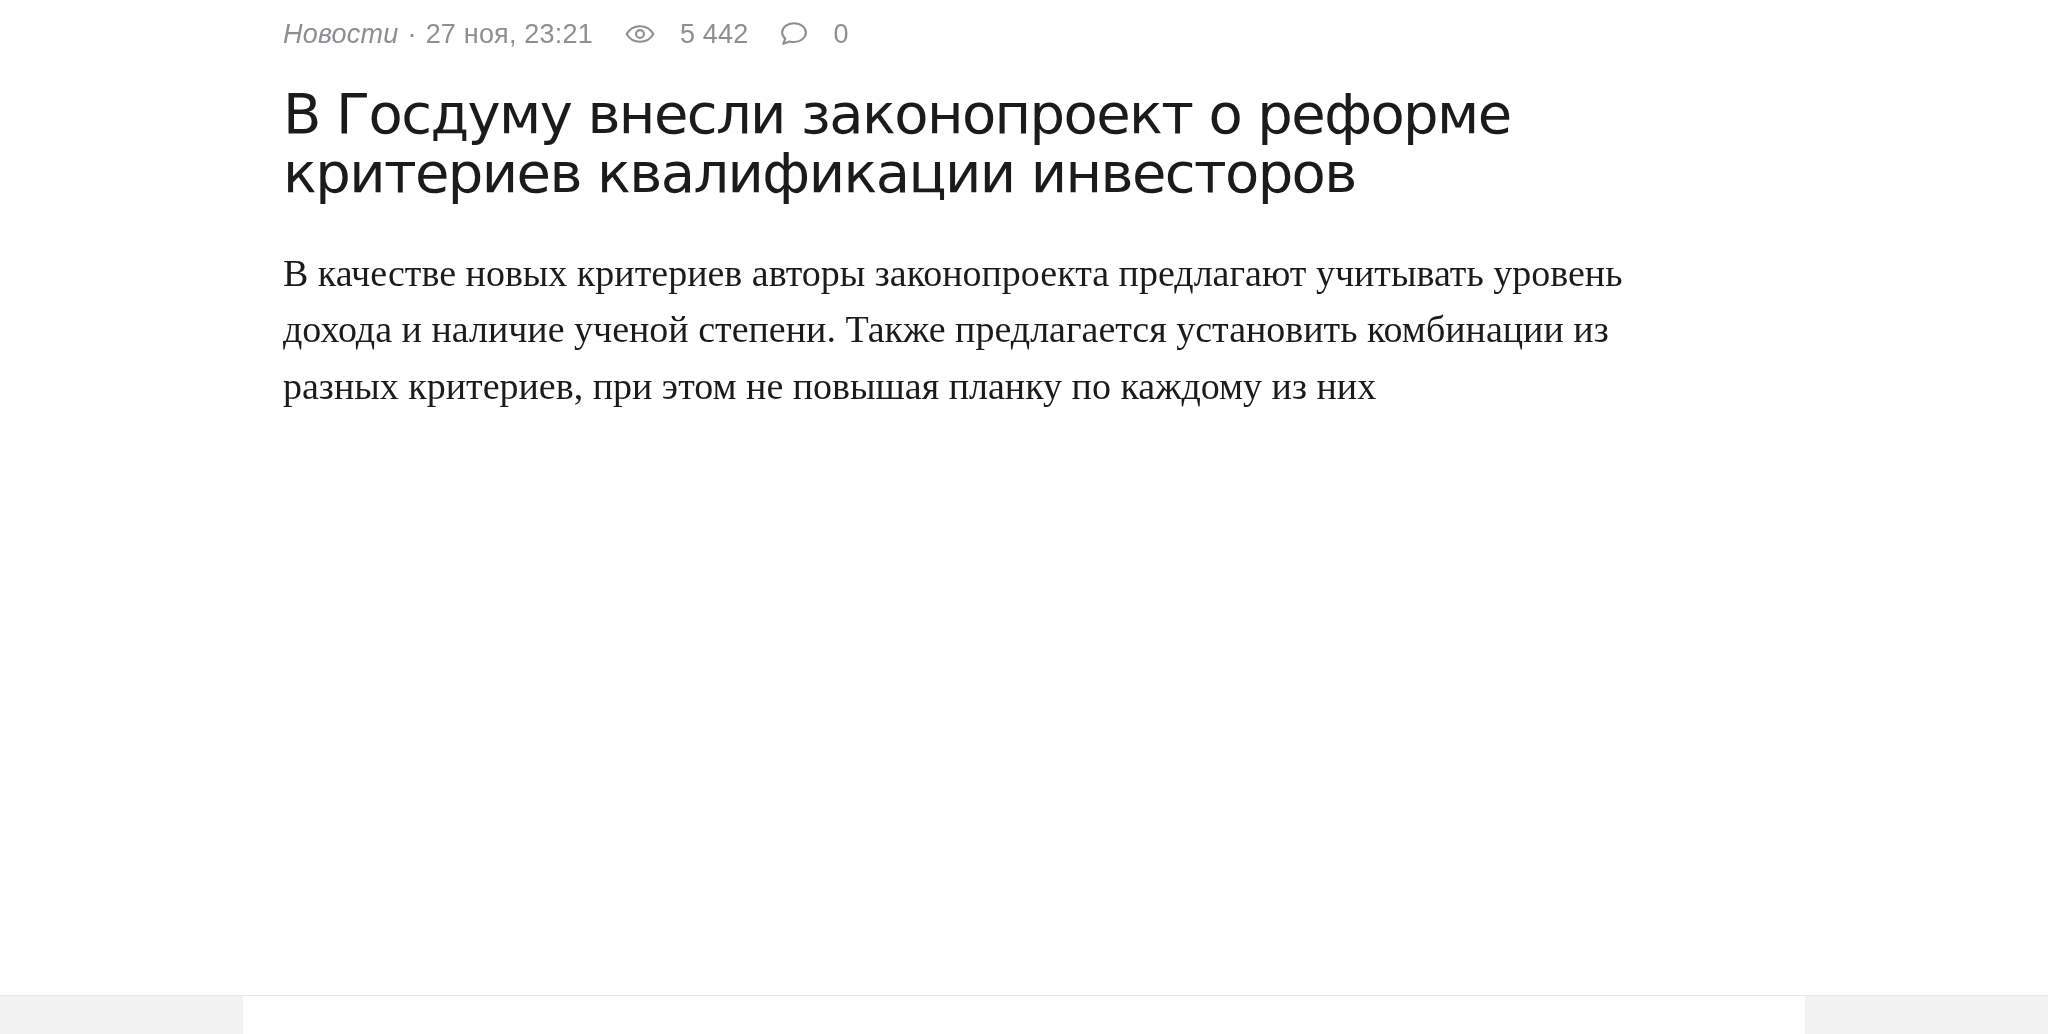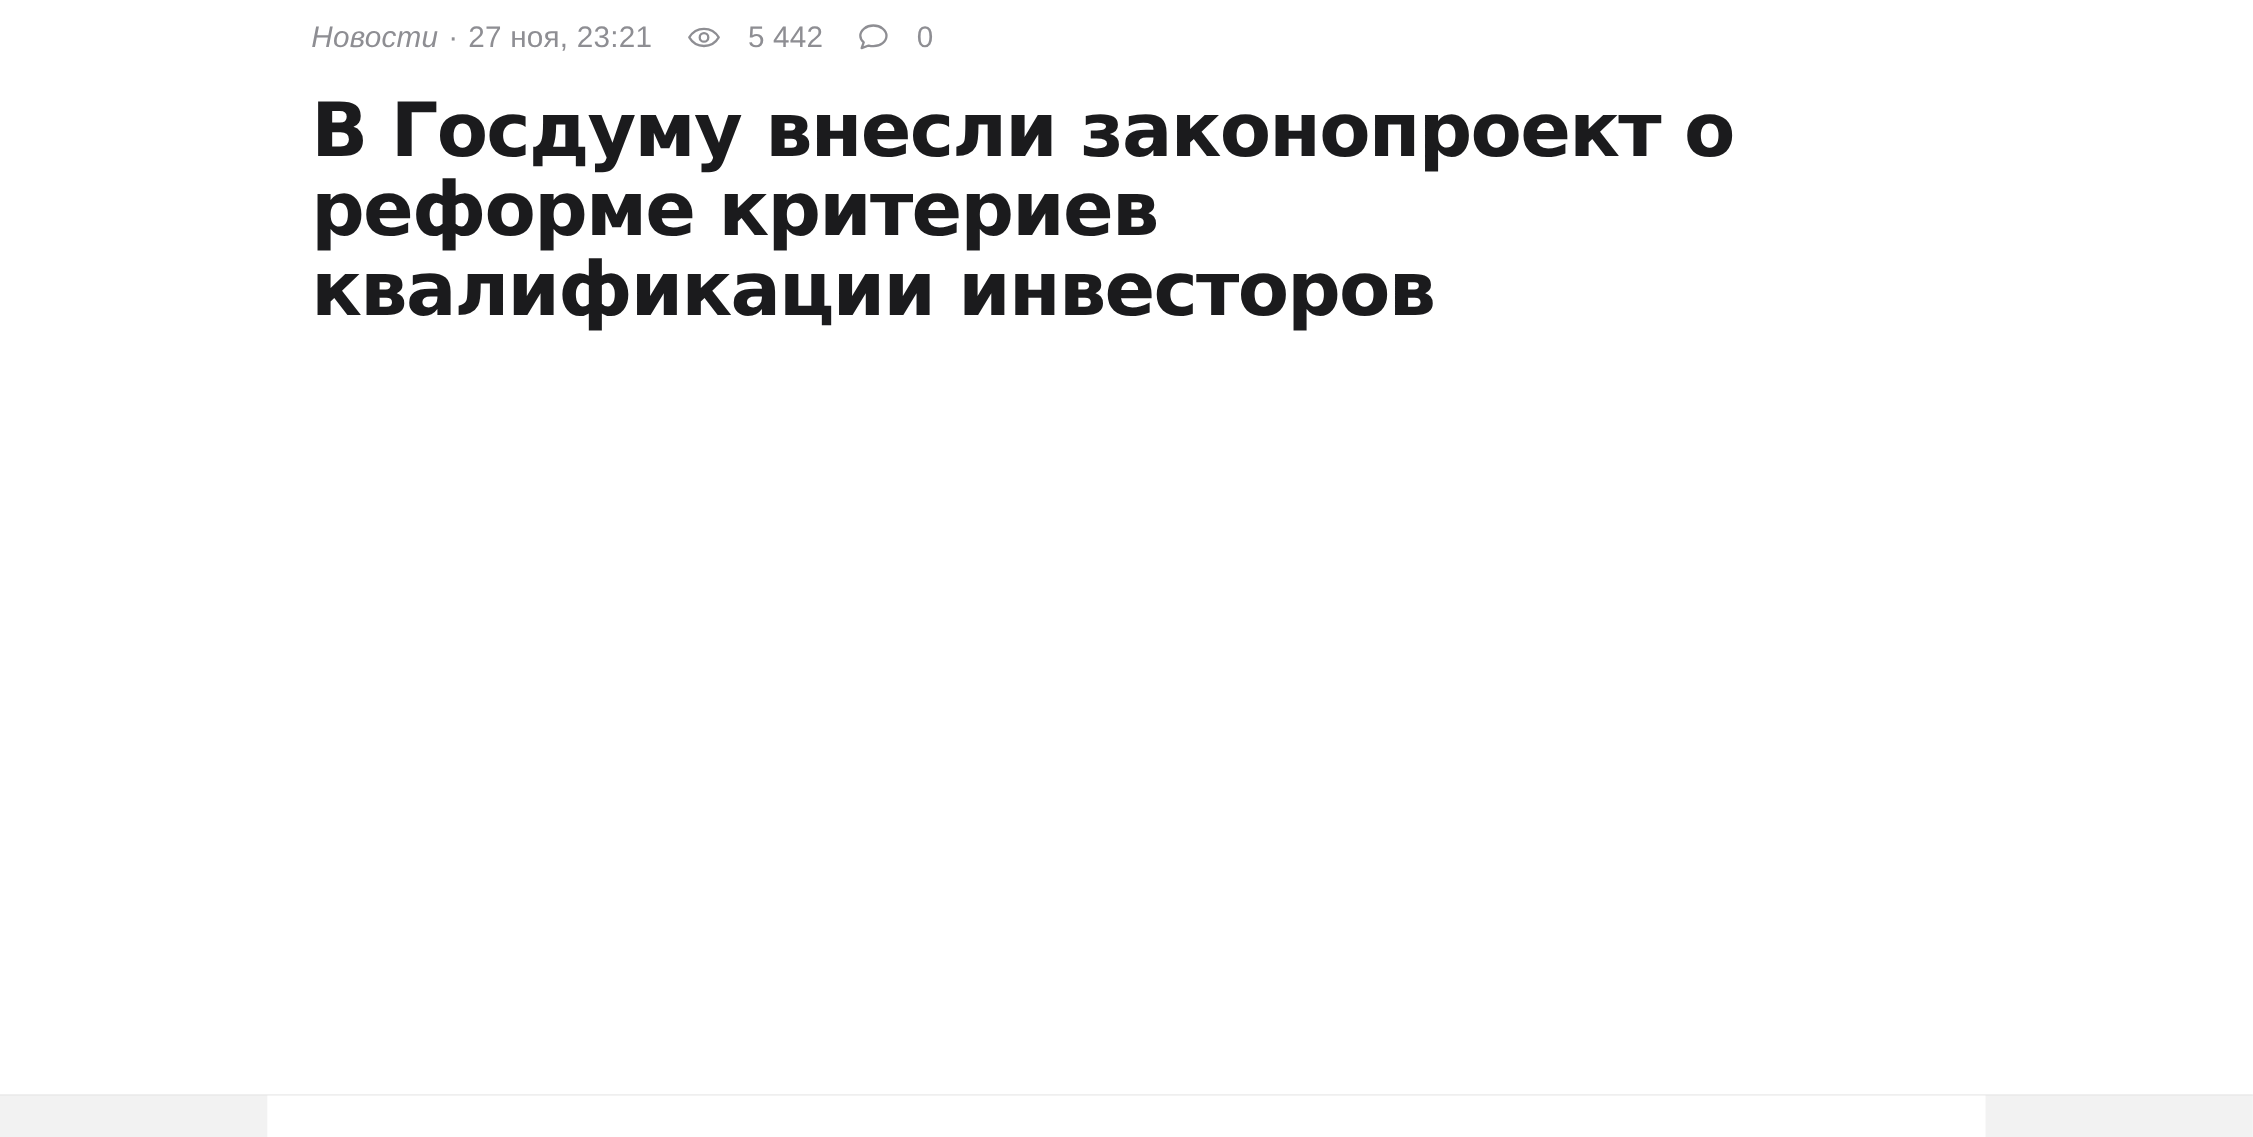--- a/index.html
+++ b/index.html
@@ -62,22 +62,22 @@
     margin-right: 10px;
   }
   .meta-stat .num { color: #8e8e93; }
 
   .eye-icon svg, .comment-icon svg { display: block; }
 
   
   .headline {
     margin: 26px 0 0 0;
     font-family: "DejaVu Sans", "Liberation Sans", sans-serif;
-    font-weight: 700;
-    font-size: 68px;
+    font-weight: 400;
+    font-size: 56px;
     line-height: 1.06;
     letter-spacing: -1.6px;
     color: #1b1b1d;
     max-width: 1340px;
   }
 
   
   .lead {
     margin: 42px 0 0 0;
     font-size: 30px;
@@ -144,19 +144,20 @@
             <path d="M14 2.2c6.6 0 11.9 4.2 11.9 9.4s-5.3 9.4-11.9 9.4c-1.5 0-3-.2-4.3-.6l-6.4 2.4 1.9-5.2C3.4 16 2.1 13.8 2.1 11.6 2.1 6.4 7.4 2.2 14 2.2Z" stroke="#8e8e93" stroke-width="2.1" stroke-linejoin="round"></path>
           </svg>
         </span>
         <span class="num">0</span>
       </span>
     </div>
 
     <h1 class="headline">В Госдуму внесли законопроект о реформе критериев квалификации инвесторов</h1>
 
 
+    <p class="body-text">В качестве новых критериев авторы законопроекта предлагают учитывать уровень дохода и наличие ученой степени. Также предлагается установить комбинации из разных критериев, при этом не повышая планку по каждому из них</p>
 
   </div>
 
   <div class="bottom-bar"></div>
   <div class="bottom-bar-white"></div>
 
 </div>
 
 </body></html>

